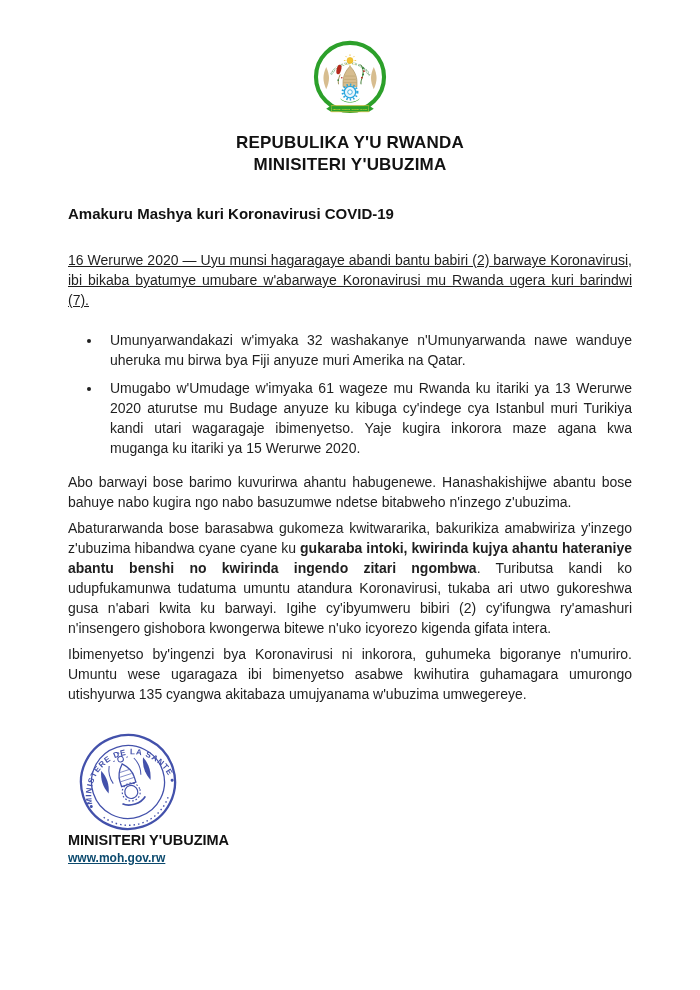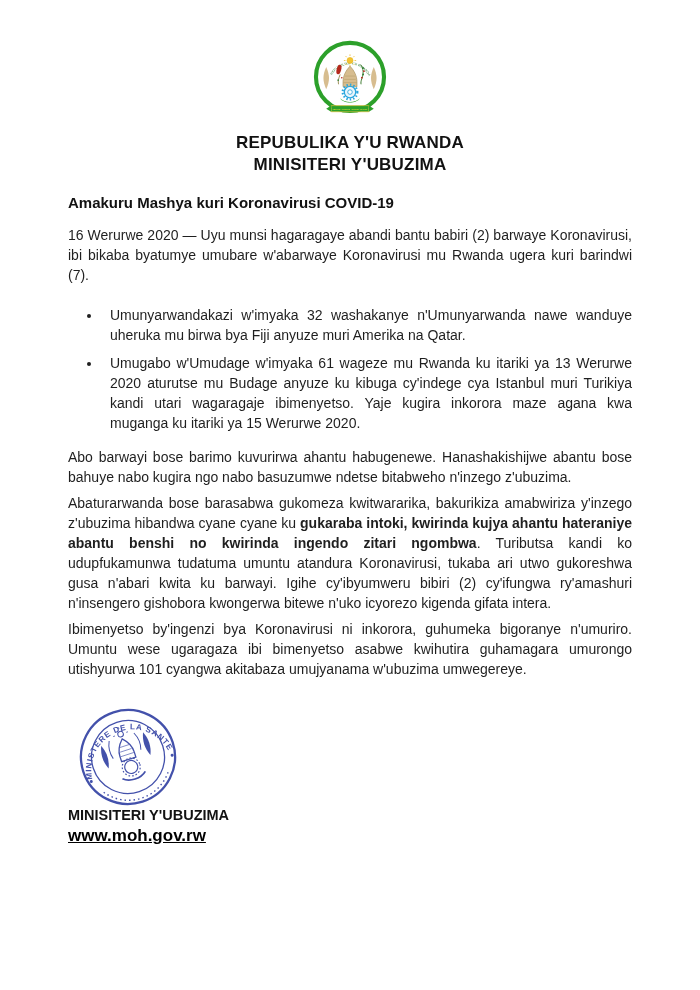--- a/index.html
+++ b/index.html
@@ -6,32 +6,32 @@
   html,body { background:#ffffff; }
   .page {
     width:700px; height:990px; background:#ffffff; overflow:hidden;
     font-family:"Liberation Sans","DejaVu Sans",sans-serif; color:#1f1f1f;
     position:relative;
   }
   .content { padding:40px 68px 0 68px; }
   .header { text-align:center; }
   .logo-wrap { display:inline-block; height:82px; margin-bottom:6px; }
   .gov-title { font-size:17px; font-weight:700; line-height:22px; color:#121212; letter-spacing:0.2px; }
-  .doc-heading { margin-top:18px; font-size:15px; font-weight:700; color:#121212; text-align:left; }
+  .doc-heading { margin-top:29px; font-size:15px; font-weight:700; color:#121212; text-align:left; }
   p.body { margin-top:6px; font-size:14px; line-height:20px; text-align:justify; }
-  p.body.first { margin-top:14px; }
+  p.body.first { margin-top:28px;text-decoration:underline; }
   ul.bullets { margin-top:20px; padding-left:34px; list-style:disc outside; }
   ul.bullets li { margin-bottom:8px; font-size:14px; line-height:20px; text-align:justify; padding-left:8px; }
   p.after-list { margin-top:14px; }
   .bold-inline { font-weight:700; }
   .stamp-wrap { margin-top:22px; margin-left:-6px; height:112px; }
   .footer-ministry { margin-top:-6px; font-size:14.5px; font-weight:700; color:#121212; }
   .footer-link {
-    display:inline-block; margin-top:3px; font-size:17px; font-weight:700;
-    color:#000000; text-decoration:underline;
+    display:inline-block; margin-top:3px; font-size:12px; font-weight:700;
+    color:#0c4a6e; text-decoration:underline;
   }
   svg { display:block; }
 </style>
 </head>
 <body>
 
 <div class="page">
   <div class="content">
 
     
@@ -117,21 +117,21 @@
       <li>Umugabo w'Umudage w'imyaka 61 wageze mu Rwanda ku itariki ya 13 Werurwe 2020 aturutse mu Budage anyuze ku kibuga cy'indege cya Istanbul muri Turikiya kandi utari wagaragaje ibimenyetso. Yaje kugira inkorora maze agana kwa muganga ku itariki ya 15 Werurwe 2020.</li>
     </ul>
 
     
     <p class="body after-list">Abo barwayi bose barimo kuvurirwa ahantu habugenewe. Hanashakishijwe abantu bose bahuye nabo kugira ngo nabo basuzumwe ndetse bitabweho n'inzego z'ubuzima.</p>
 
     
     <p class="body"><span>Abaturarwanda bose barasabwa gukomeza kwitwararika, bakurikiza amabwiriza y'inzego z'ubuzima hibandwa cyane cyane ku </span><span class="bold-inline">gukaraba intoki, kwirinda kujya ahantu hateraniye abantu benshi no kwirinda ingendo zitari ngombwa</span><span>. Tuributsa kandi ko udupfukamunwa tudatuma umuntu atandura Koronavirusi, tukaba ari utwo gukoreshwa gusa n'abari kwita ku barwayi. Igihe cy'ibyumweru bibiri (2) cy'ifungwa ry'amashuri n'insengero gishobora kwongerwa bitewe n'uko icyorezo kigenda gifata intera.</span></p>
 
     
-    <p class="body">Ibimenyetso by'ingenzi bya Koronavirusi ni inkorora, guhumeka bigoranye n'umuriro. Umuntu wese ugaragaza ibi bimenyetso asabwe kwihutira guhamagara umurongo utishyurwa 101 cyangwa akitabaza umujyanama w'ubuzima umwegereye.</p>
+    <p class="body">Ibimenyetso by'ingenzi bya Koronavirusi ni inkorora, guhumeka bigoranye n'umuriro. Umuntu wese ugaragaza ibi bimenyetso asabwe kwihutira guhamagara umurongo utishyurwa 135 cyangwa akitabaza umujyanama w'ubuzima umwegereye.</p>
 
     
     <div class="stamp-wrap">
       <svg viewBox="0 0 132 112" width="132" height="112">
         <defs>
           <path id="stampArc" d="M 25 70 A 41 41 0 0 1 107 70"></path>
         </defs>
         <g transform="rotate(-18 66 56)" stroke="#3443a4" fill="none" opacity="0.92">
           <circle cx="66" cy="56" r="47" stroke-width="2.3"></circle>
           <circle cx="66" cy="56" r="36.5" stroke-width="1.3"></circle>

